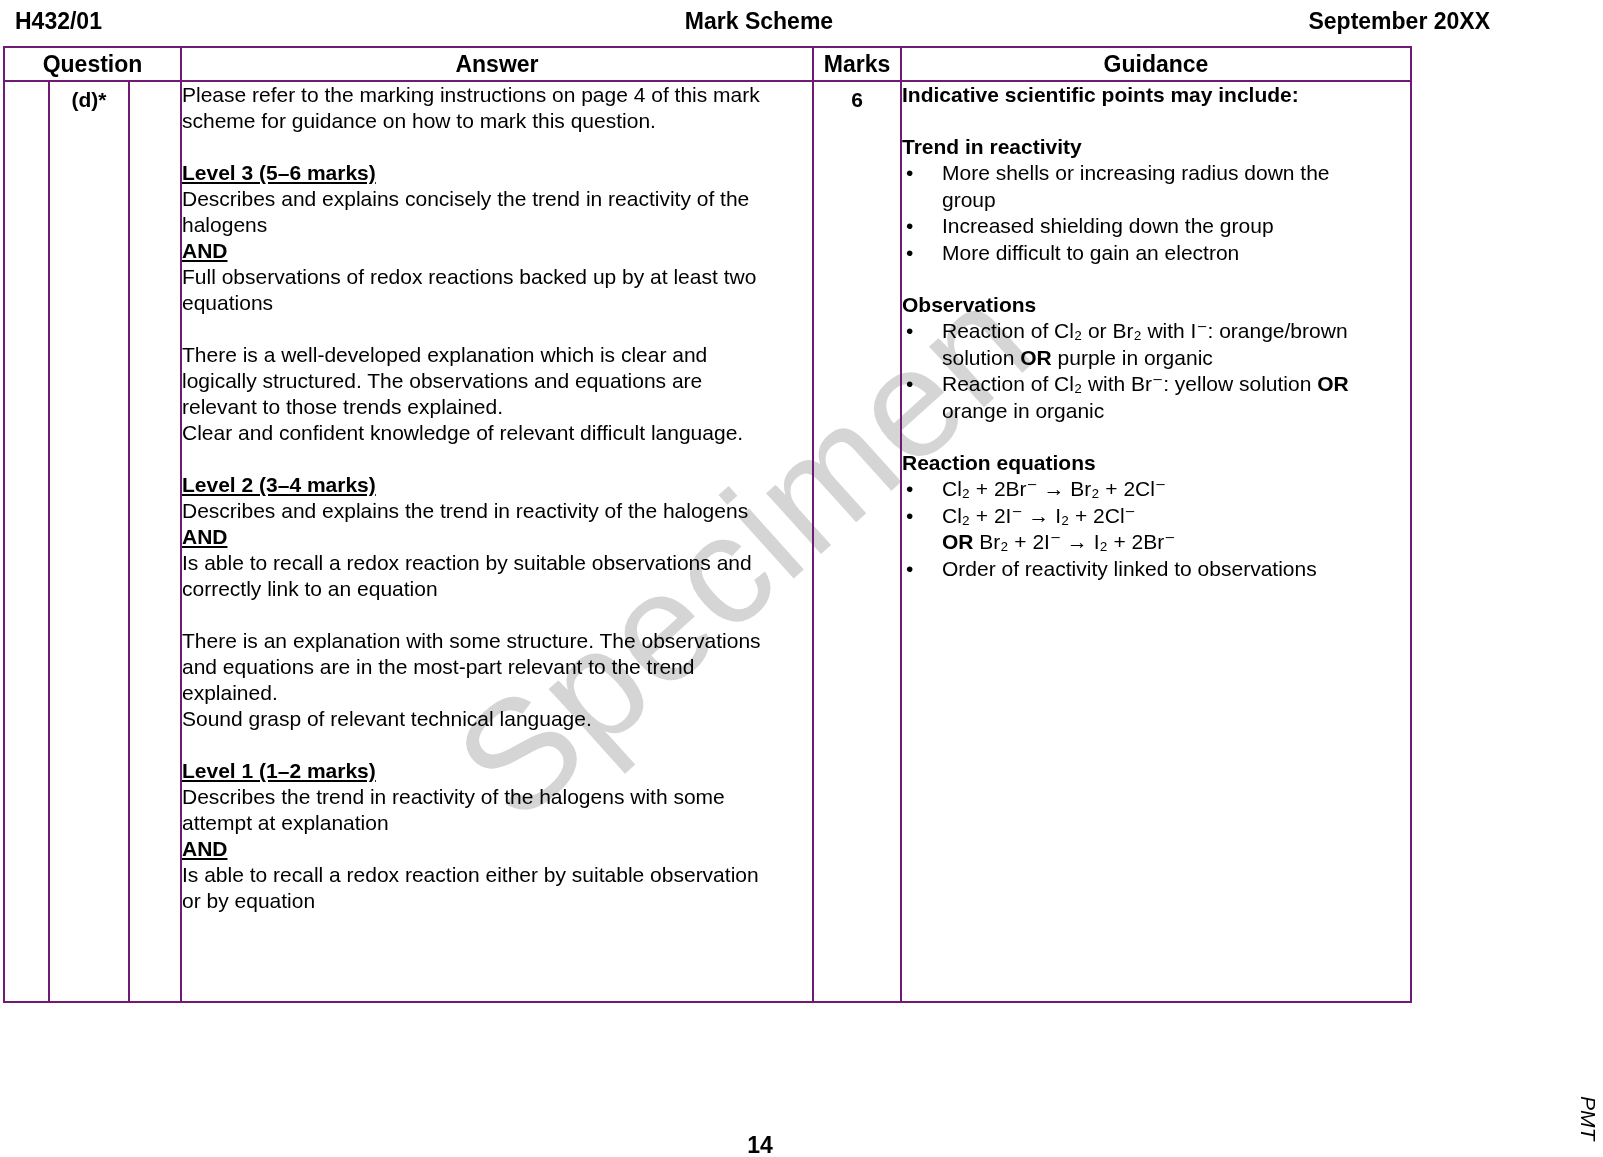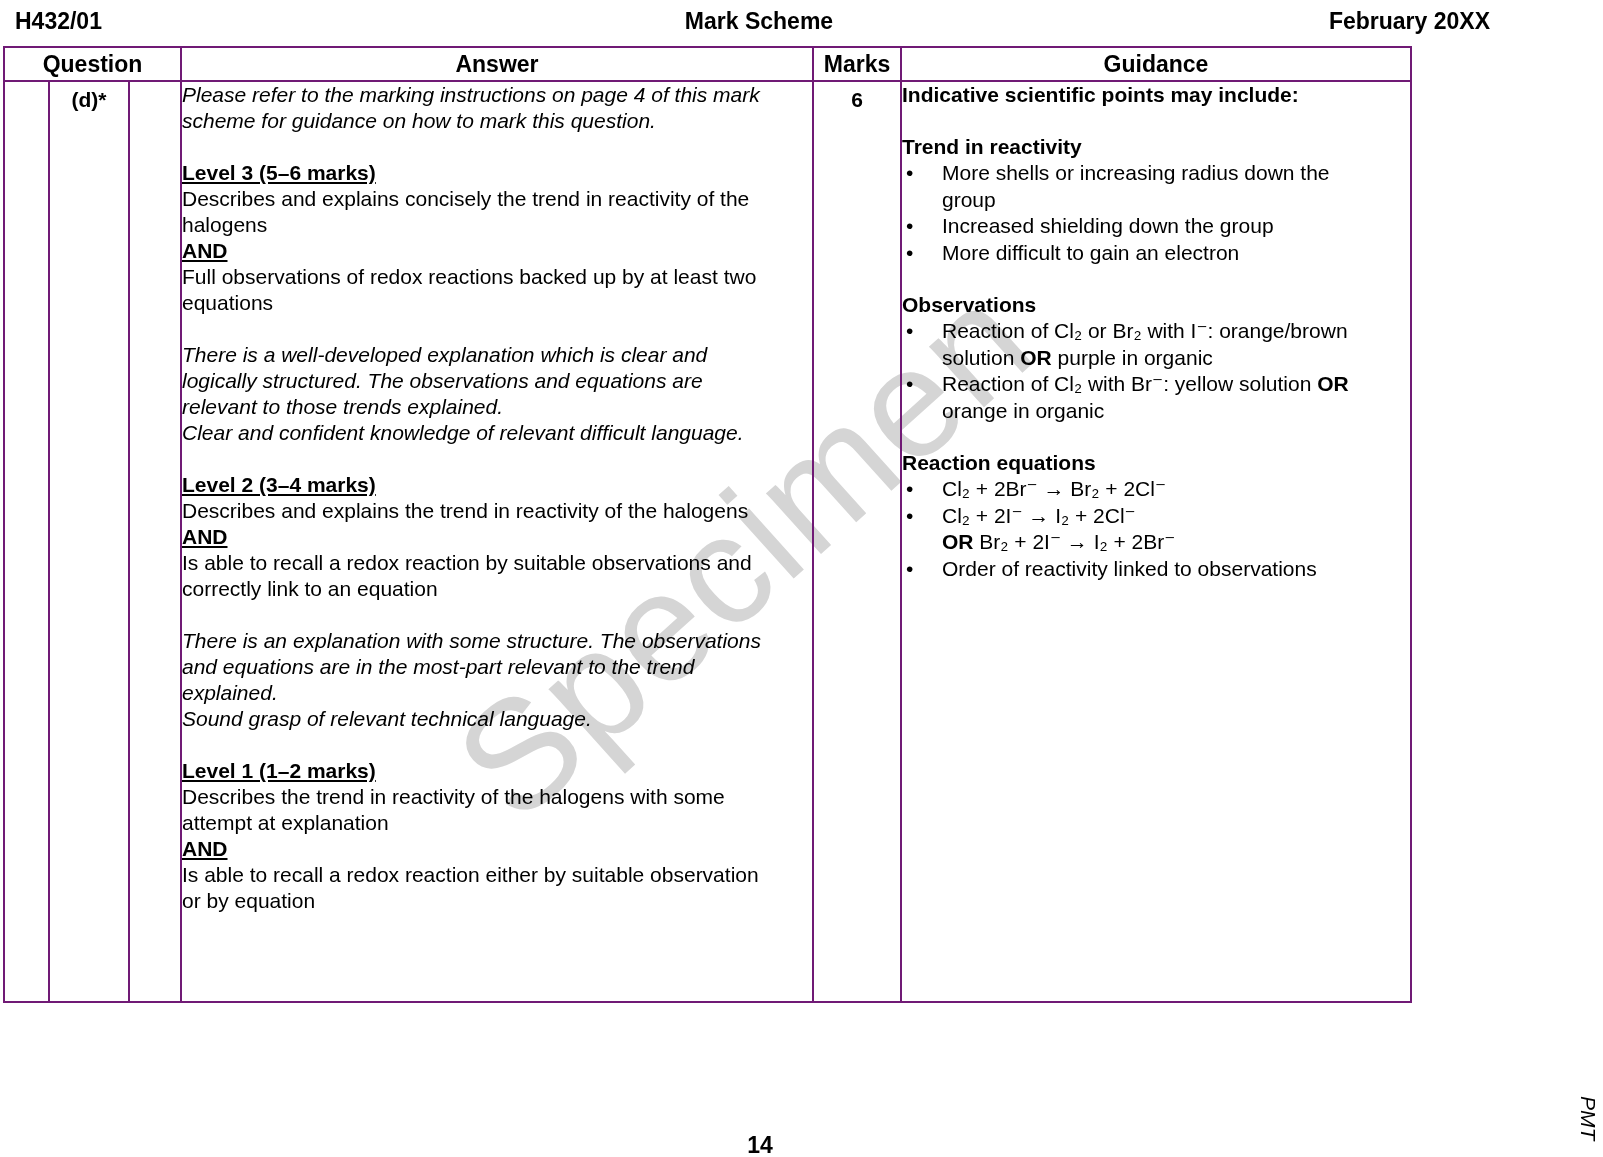--- a/index.html
+++ b/index.html
@@ -29,42 +29,42 @@
   }
   tr.body-row{height:921px;}
   .q-cell{text-align:center;}
   .q-label{font-weight:bold;font-size:21px;padding-top:6px;}
   .answer-cell{padding:6px 10px;}
   .marks-cell{text-align:center;}
   .marks-value{font-weight:bold;font-size:21px;padding-top:6px;}
   .guidance-cell{padding:6px 10px 6px 12px;margin-top:20px;}
   .ablock{font-size:21px;line-height:26px;max-width:600px;}
   .ablock.bold{font-weight:bold;text-decoration:underline;}
-  .ablock.italic{font-style:italic;}
+  .ablock.italic{}
   .gap{height:26px;}
   .gtitle,.gheading{font-weight:bold;font-size:21px;line-height:26px;}
   .bullet-row{display:flex;font-size:21px;line-height:26.5px;align-items:flex-start;}
   .bullet-marker{flex:0 0 40px;width:40px;padding-left:4px;box-sizing:border-box;}
   .bullet-text{max-width:445px;}
   
   .page-number{position:absolute;left:760px;top:1132px;transform:translateX(-50%);font-size:23px;font-weight:bold;}
   .pmt-label{
     position:absolute;left:1576px;top:1096px;font-size:21px;font-style:italic;
     writing-mode:vertical-rl;white-space:nowrap;
   }
 </style>
 </head>
 <body>
 
 <div class="page">
 
   <div class="doc-header">
     <span class="hdr-left">H432/01</span>
     <span class="hdr-center">Mark Scheme</span>
-    <span class="hdr-right">February 20XX</span>
+    <span class="hdr-right">September 20XX</span>
   </div>
 
   <div class="watermark">Specimen</div>
 
   <table class="ms">
     <colgroup>
       <col style="width:45px">
         <col style="width:80px">
         <col style="width:52px">
       <col style="width:632px">

